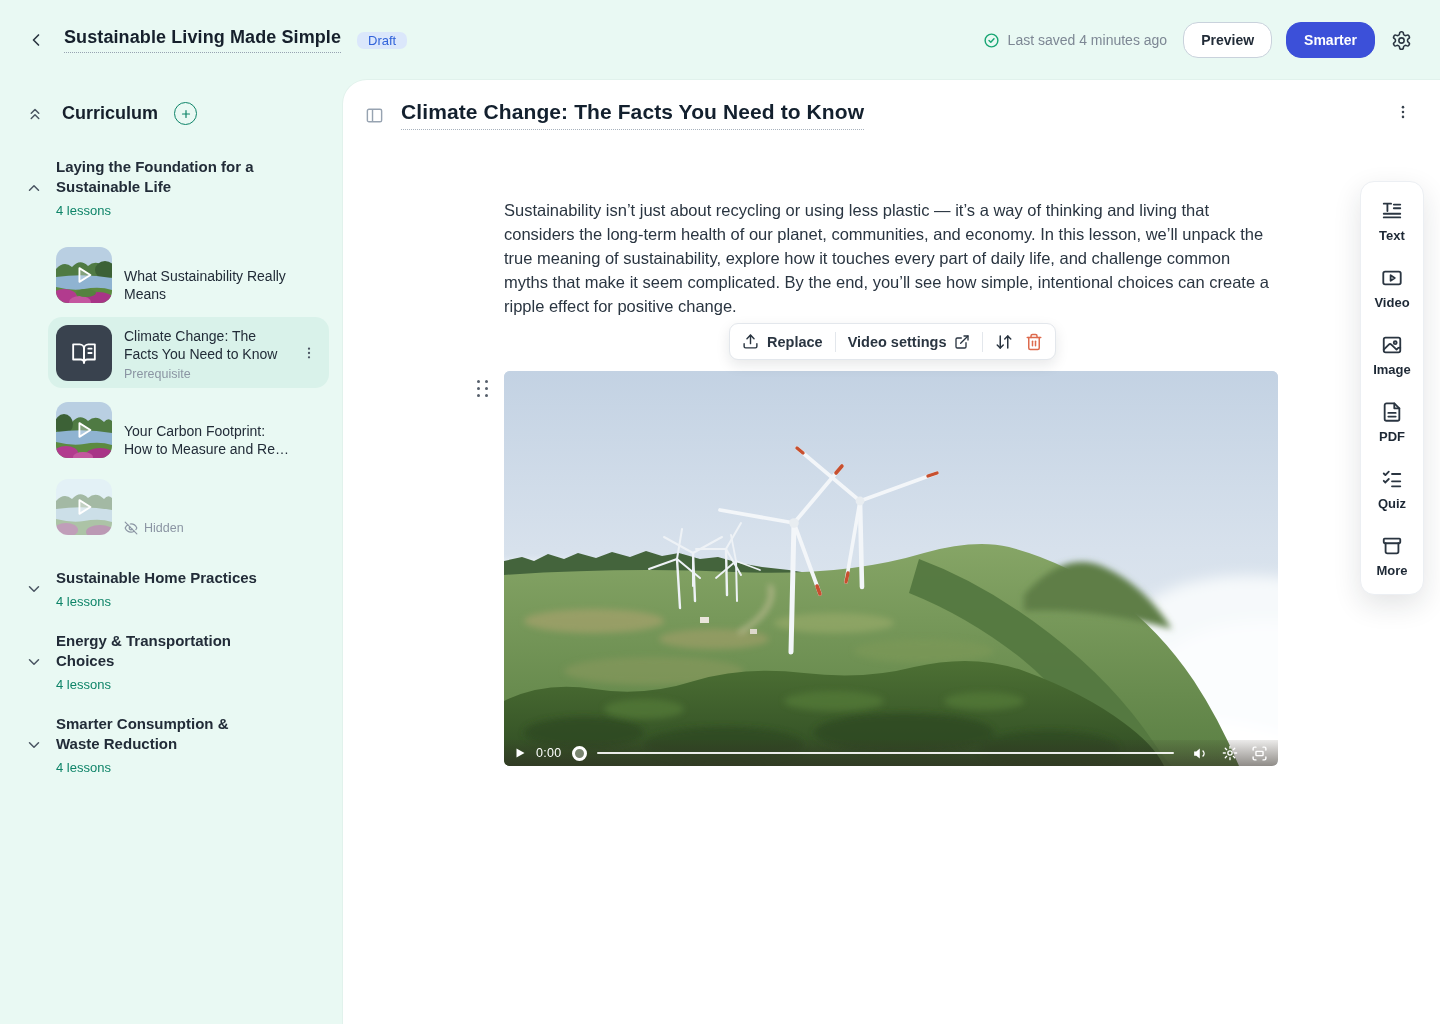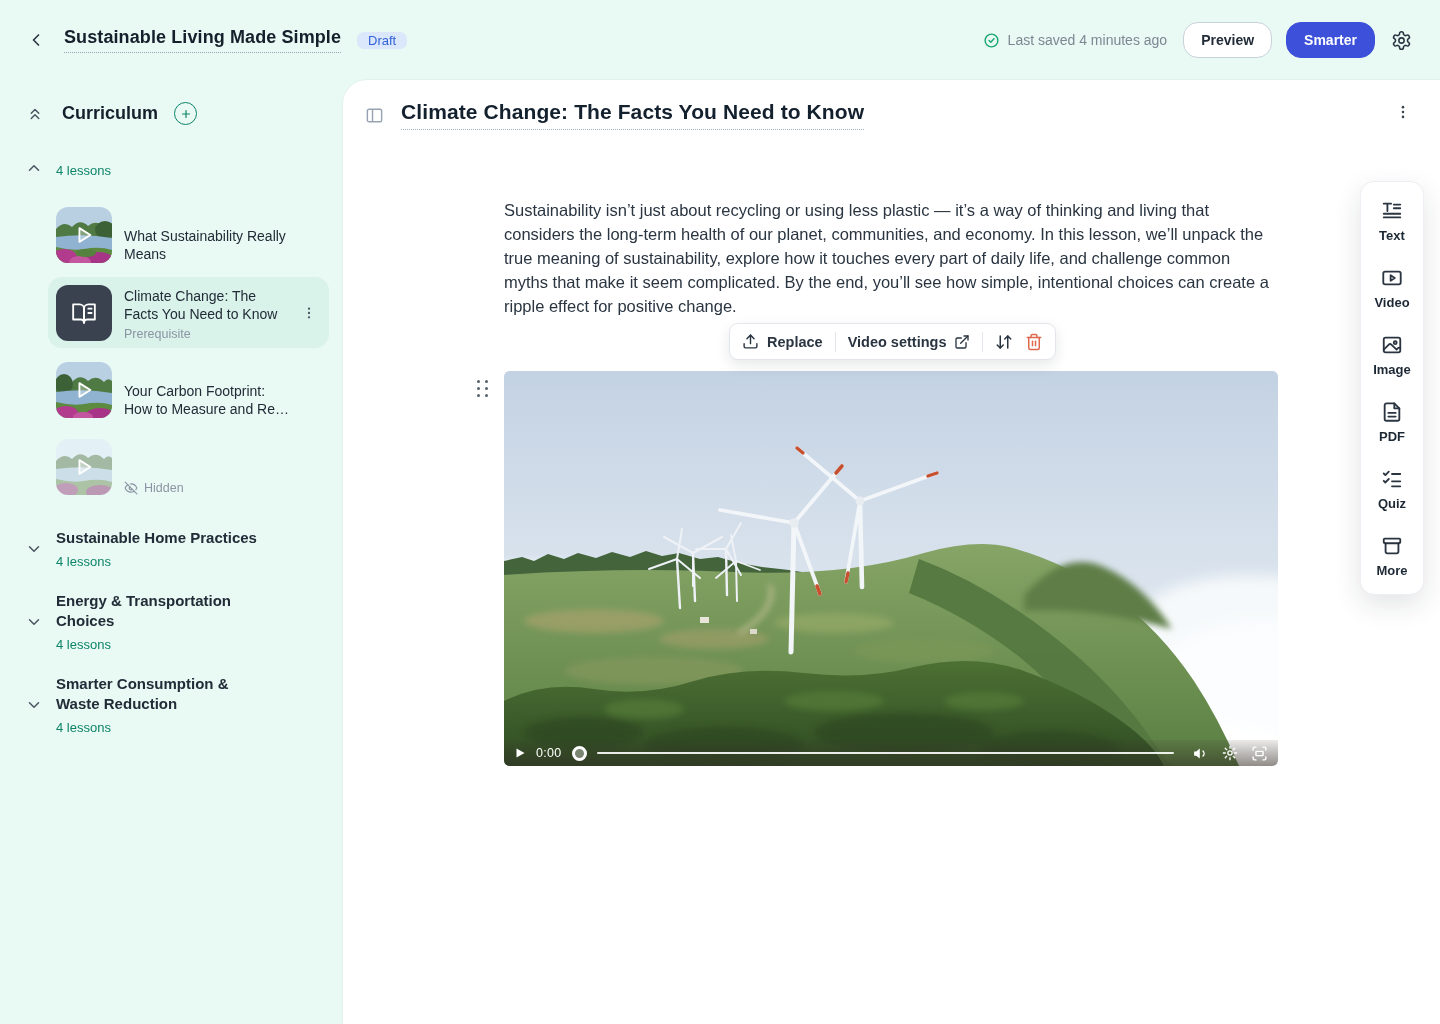--- a/index.html
+++ b/index.html
@@ -120,20 +120,21 @@
       </button>
     </div>
 
     <div class="section-head">
       <span class="section-chev">
         <svg width="18" height="18" viewBox="0 0 24 24" fill="none" stroke="#4a5562" stroke-width="2" stroke-linecap="round" stroke-linejoin="round">
             <path d="m18 15-6-6-6 6"></path>
           </svg>
       </span>
       <div>
+        <div class="section-title">Laying the Foundation for a Sustainable Life</div>
         <div class="section-count">4 lessons</div>
       </div>
     </div>
 
     <div class="lessons">
 
       <div class="lesson">
         <span class="thumb">
           <svg class="art" viewBox="0 0 56 56" preserveAspectRatio="none">
             <rect width="56" height="56" fill="#b9cfe2"></rect>

